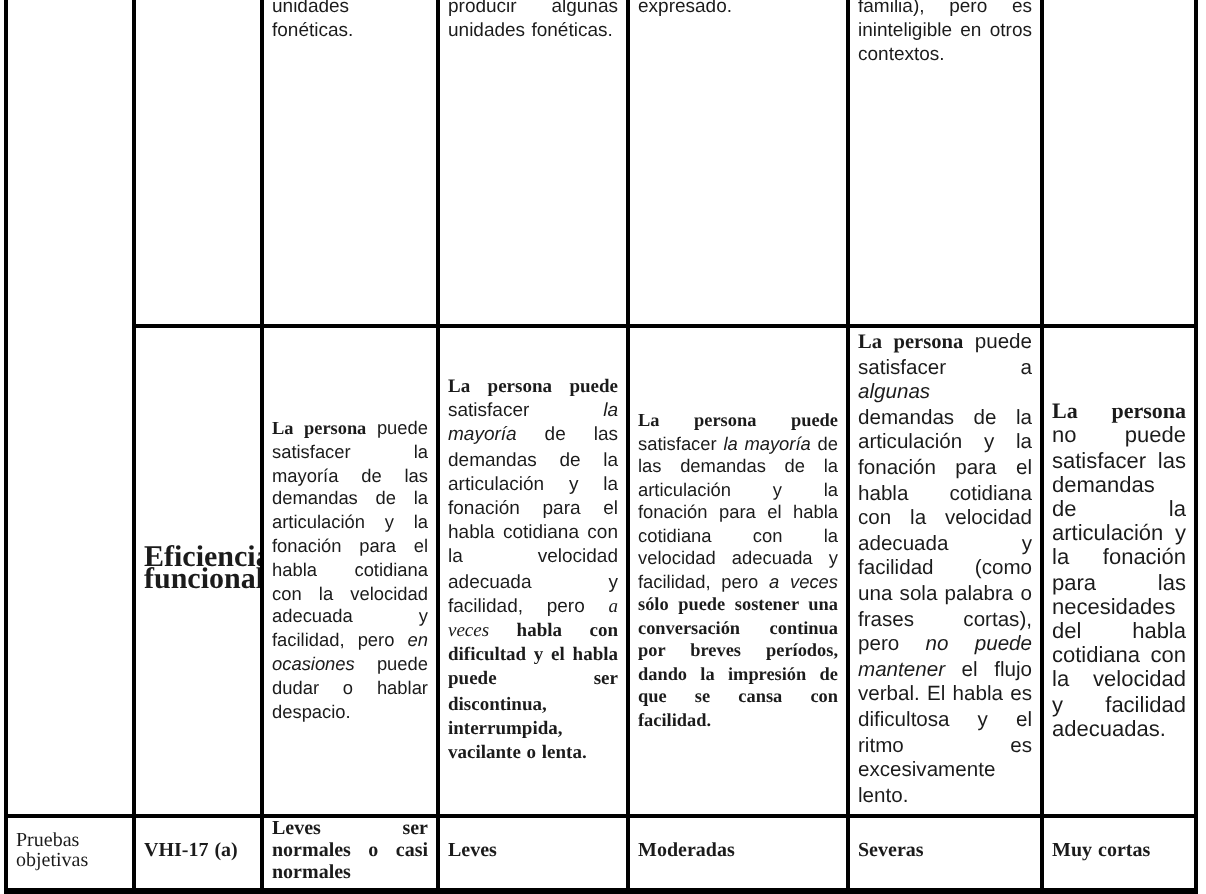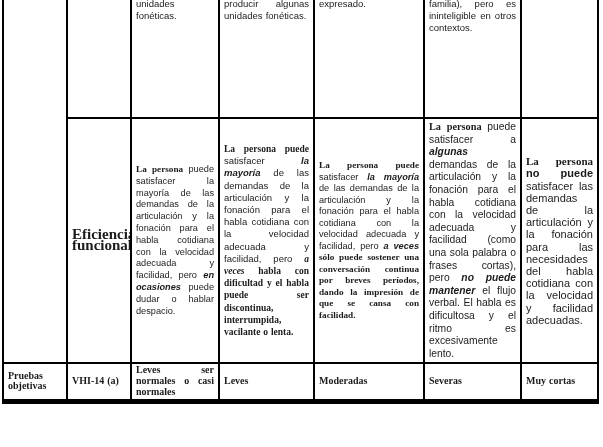--- a/index.html
+++ b/index.html
@@ -15,28 +15,28 @@
   td {
     border:2px solid #000; padding:2px 4px;
     vertical-align:top; overflow:hidden;
     word-spacing:0.5px;
   }
   tr.r1 td { border-top:none; }
   tr.r3 td { border-bottom:5px solid #000; }
 
   .serif { font-family:"Liberation Serif", serif;font-weight:bold; }
   .sans  { font-family:"Liberation Sans", sans-serif; }
-  .b { font-weight:bold; }
+  .b { font-weight:normal; }
   .i { font-style:italic; }
 
   .justify { text-align:justify; }
   .clip-top { margin-top:-4px; }
 
   
-  tr.r1 { height:118px; }
+  tr.r1 { height:163px; }
   tr.r1 .celltext { font-size:9.5px; line-height:12px; }
 
   
   tr.r2 { height:241px; }
   tr.r2 td { vertical-align:middle; }
   td.cell-label-bottom { vertical-align:bottom; padding-bottom:3px;
     font-family:"Liberation Serif", serif; font-size:15px; line-height:11.5px; }
   td.desc-c3 .celltext { font-size:9.2px; line-height:11.8px; }
   td.desc-c4 .celltext { font-size:9.5px; line-height:12.2px; }
   td.desc-c5 .celltext { font-size:9.2px; line-height:11.5px; }
@@ -100,21 +100,21 @@
     <td class="justify desc-c7">
       <div class="celltext"><span class="serif">La persona </span><span class="sans b">no puede</span><span class="sans"> satisfacer las demandas de la articulación y la fonación para las necesidades del habla cotidiana con la velocidad y facilidad adecuadas.</span></div>
     </td>
   </tr>
 
   <tr class="r3">
     <td>
       <div class="celltext"><span class="serif b">Pruebas objetivas</span></div>
     </td>
     <td>
-      <div class="celltext"><span class="serif">VHI-14 (a)</span></div>
+      <div class="celltext"><span class="serif">VHI-17 (a)</span></div>
     </td>
     <td class="justify">
       <div class="celltext"><span class="serif">Leves ser normales o casi normales</span></div>
     </td>
     <td>
       <div class="celltext"><span class="serif">Leves</span></div>
     </td>
     <td>
       <div class="celltext"><span class="serif">Moderadas</span></div>
     </td>

